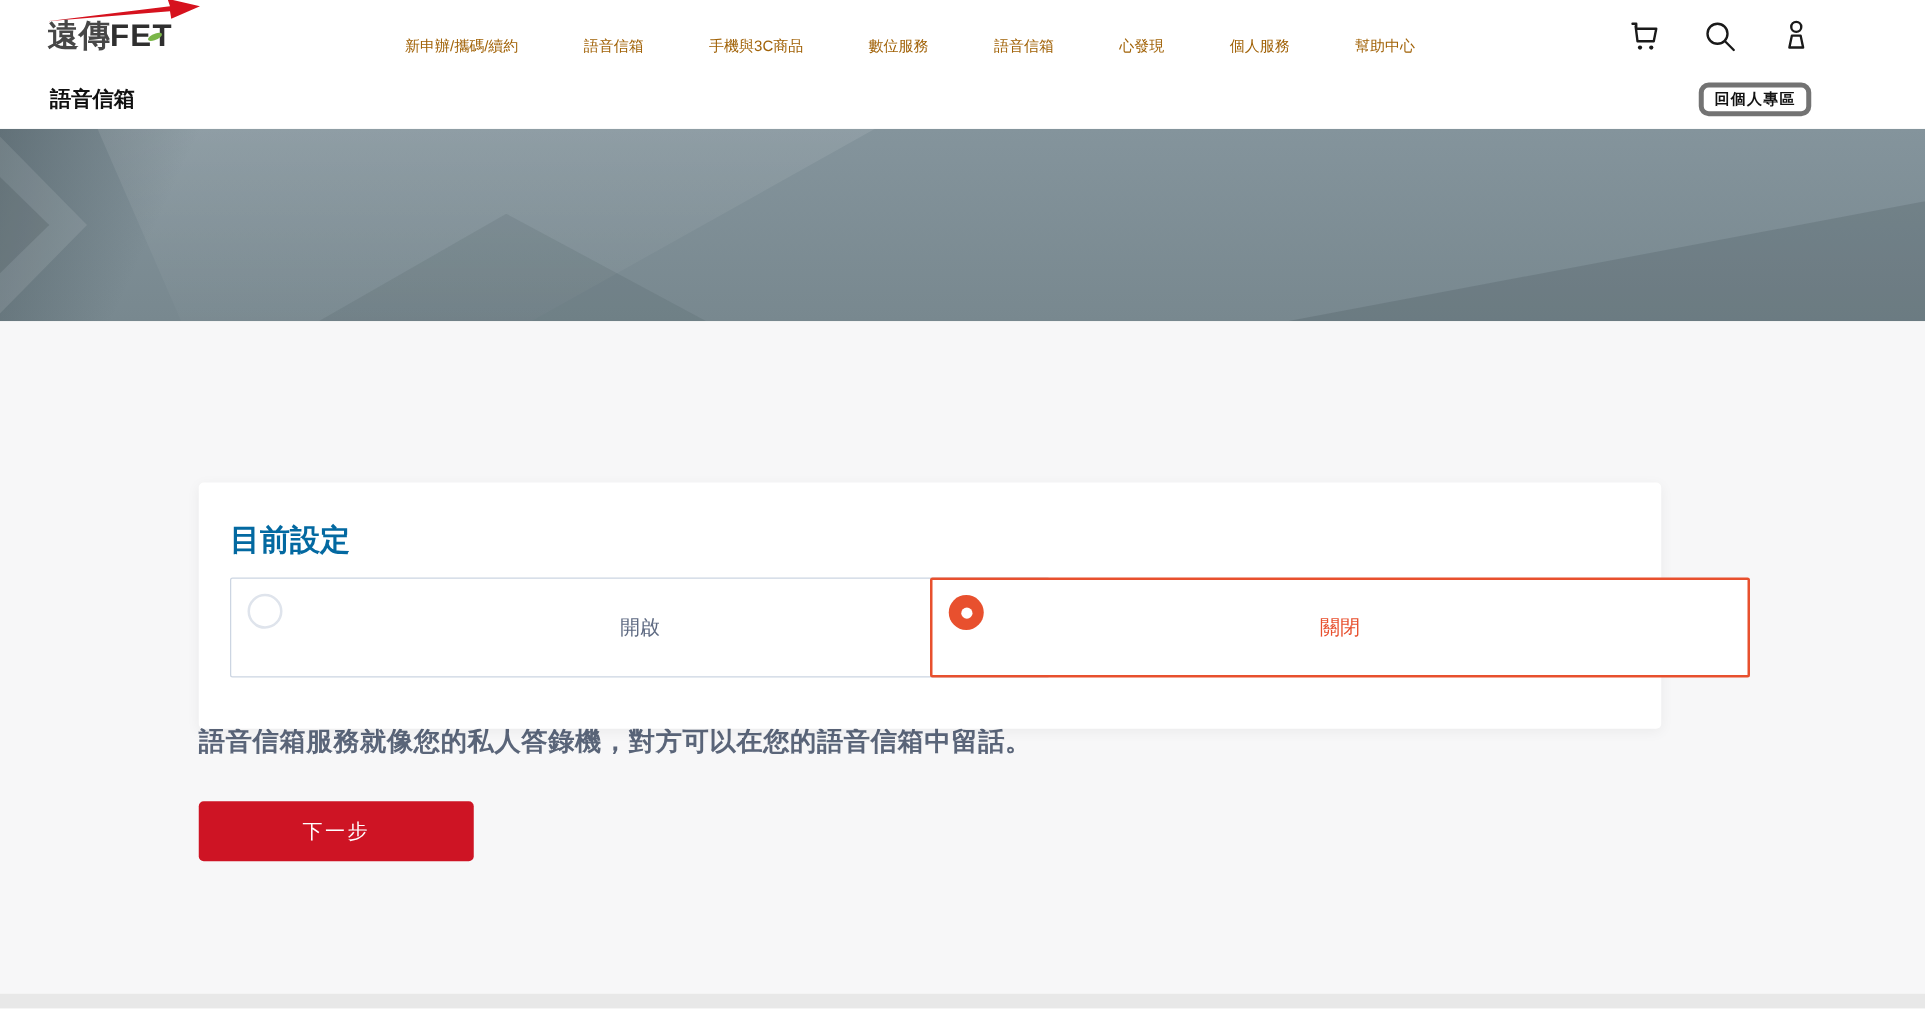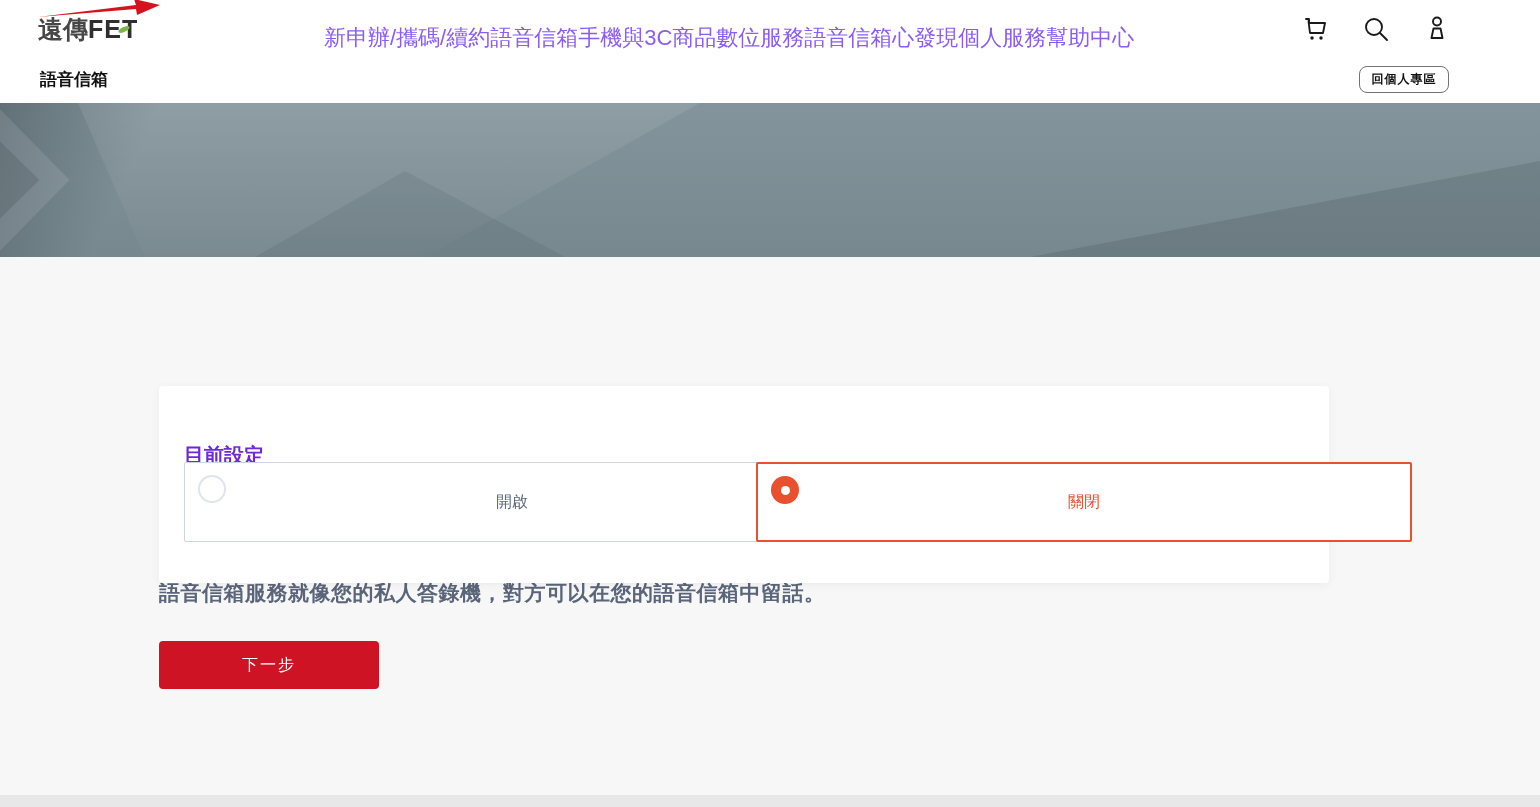--- a/index.html
+++ b/index.html
@@ -9,50 +9,50 @@
   
   .header{position:absolute;left:0;top:0;width:1540px;height:103px;background:#fff;z-index:5;}
   .logo{position:absolute;left:38px;top:0;width:130px;height:48px;cursor:pointer;}
   .logo-arrow{position:absolute;left:0;top:-4px;width:128px;height:24px;}
   .logo-text{position:absolute;left:0;top:14px;white-space:nowrap;font-weight:bold;color:#3b3b3b;font-size:25px;letter-spacing:0px;line-height:30px;}
   .logo-cjk{font-weight:bold;color:#474747;}
   .logo-latin{position:relative;font-weight:bold;color:#2f2f2f;letter-spacing:1px;text-align:right;}
   .logo-leaf{position:absolute;left:30px;top:12px;width:12px;height:5px;background:#7ab648;border-radius:60% 40% 60% 40%;transform:rotate(-18deg);}
 
   .nav{position:absolute;left:324px;top:28px;width:808px;display:flex;justify-content:space-between;}
-  .nav-item{font-size:22px;color:#8b5cf6;cursor:pointer;white-space:nowrap;line-height:19px;}
+  .nav-item{font-size:12px;color:#a16207;cursor:pointer;white-space:nowrap;line-height:19px;}
 
   .hicons{position:absolute;right:88px;top:14px;display:flex;gap:31px;align-items:center;}
   .hicon{width:30px;height:30px;cursor:pointer;}
 
   .subtitle{position:absolute;left:40px;top:68px;font-size:17px;font-weight:bold;color:#111;}
-  .back-btn{position:absolute;left:1359px;top:66px;width:90px;height:27px;border:1px solid #737373;border-radius:8px;background:#fff;
+  .back-btn{position:absolute;left:1359px;top:66px;width:90px;height:27px;border:4px solid #737373;border-radius:8px;background:#fff;
     font-size:12px;font-weight:bold;color:#121212;display:flex;align-items:center;justify-content:center;cursor:pointer;letter-spacing:1px;}
 
   
   .hero{position:absolute;left:0;top:103px;width:1540px;height:154px;overflow:hidden;
     background:linear-gradient(180deg,#84949c 0%,#78888f 100%);}
   .hero .deco{position:absolute;inset:0;}
   .d-leftdark{background:linear-gradient(115deg,rgba(50,64,70,.42) 0%,rgba(50,64,70,0) 10%);}
   .d-chev1{left:0;width:116px;clip-path:polygon(0 4%,60% 50%,0 96%);background:rgba(255,255,255,.10);}
   .d-chev2{left:0;width:82px;clip-path:polygon(0 25%,48% 50%,0 75%);background:rgba(58,72,78,.22);}
   .d-band{clip-path:polygon(78px 0,700px 0,425px 154px,145px 154px);background:linear-gradient(180deg,rgba(255,255,255,.09),rgba(255,255,255,.02));}
   .d-rtri{clip-path:polygon(1540px 58px,1540px 154px,1030px 154px);background:rgba(42,56,62,.16);}
   .d-btri{clip-path:polygon(255px 154px,565px 154px,405px 68px);background:rgba(42,56,62,.10);}
 
   
   .content{position:absolute;left:0;top:257px;width:1540px;height:538px;background:#f7f7f8;}
   .desc{position:absolute;left:159px;top:322px;font-size:21px;font-weight:600;color:#5a6579;letter-spacing:.5px;}
 
   .card{position:absolute;left:159px;top:129px;width:1170px;height:197px;background:#fff;border-radius:4px;
     box-shadow:0 2px 10px rgba(0,0,0,.05);}
-  .card-heading{position:absolute;left:25px;top:30px;font-size:20px;font-weight:bold;color:#6d28d9;margin-top:26px;}
+  .card-heading{position:absolute;left:25px;top:30px;font-size:24px;font-weight:bold;color:#0369a1;}
   .opt{position:absolute;top:76px;width:656px;height:80px;background:#fff;display:flex;align-items:center;justify-content:center;cursor:pointer;border-radius:2px;}
   .opt-off{left:25px;border:1px solid #ccd5e2;}
-  .opt-on{left:597px;border:2px solid #e8502e;}
+  .opt-on{left:585px;border:2px solid #e8502e;}
   .opt-label{font-size:16px;font-weight:500;}
   .opt-off .opt-label{color:#5e6a82;}
   .opt-on .opt-label{color:#e8502e;}
   .radio{position:absolute;left:13px;top:12px;width:28px;height:28px;border-radius:50%;}
   .radio-off{border:2px solid #dfe4ec;background:#fff;}
   .radio-on{background:#e8502e;}
   .radio-on::after{content:"";position:absolute;left:50%;top:50%;width:9px;height:9px;margin:-4.5px 0 0 -4.5px;border-radius:50%;background:#fff;}
 
   .next-btn{position:absolute;left:159px;top:384px;width:220px;height:48px;background:#ce1424;color:#fff;border:none;border-radius:4px;
     font-size:16px;letter-spacing:2px;display:flex;align-items:center;justify-content:center;cursor:pointer;}

